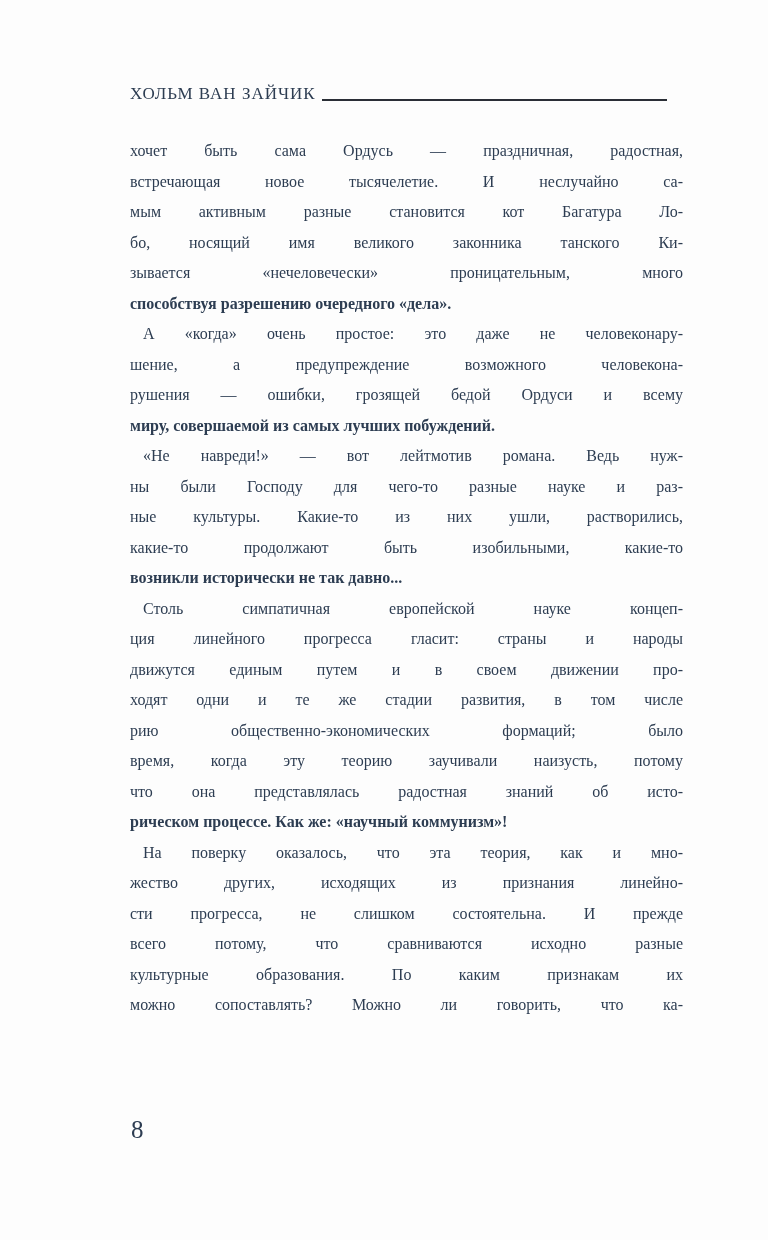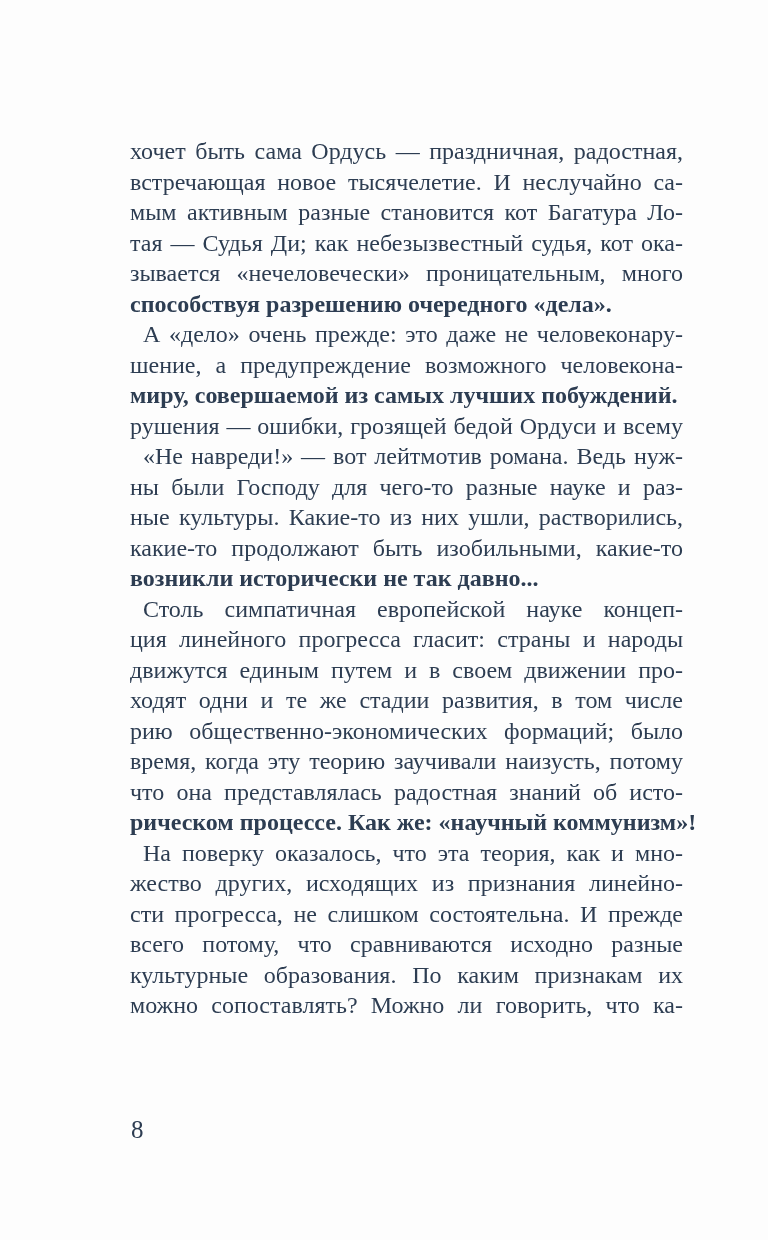--- a/index.html
+++ b/index.html
@@ -35,21 +35,21 @@
     height: 0;
     border-bottom: 2px solid var(--rule-color, #2a2e36);
     margin-left: 6px;
     margin-bottom: 2px;
   }
   .page-text {
     position: absolute;
     left: 130px;
     top: 136px;
     width: 553px;          
-    font-size: 24px;
+    font-size: 16px;
     line-height: 30.5px;
   }
   .paragraph { margin: 0; }
   .line {
     text-align: justify;
     text-align-last: justify;
   }
   .line.last {
     text-align: left;
     text-align-last: left;
@@ -63,35 +63,39 @@
     top: 1114px;
     font-size: 25px;
     line-height: 32px;
   }
 </style>
 </head>
 <body>
 
 <div class="page" style="--page-bg: #fdfdfd; --text-color: #2d3d52; --rule-color: #2a2e36;">
 
+  <div class="running-header">
+    <span class="title">ХОЛЬМ ВАН ЗАЙЧИК</span>
+    <span class="rule"></span>
+  </div>
 
   <div class="page-text">
       <div class="paragraph">
         <div class="line">хочет быть сама Ордусь — праздничная, радостная,</div>
         <div class="line">встречающая новое тысячелетие. И неслучайно са-</div>
         <div class="line">мым активным разные становится кот Багатура Ло-</div>
-        <div class="line">тая — Судья Ди; как небезызвестный судья, кот ока-</div>
+        <div class="line">бо, носящий имя великого законника танского Ки-</div>
         <div class="line">зывается «нечеловечески» проницательным, много</div>
         <div class="line last">способствуя разрешению очередного «дела».</div>
       </div>
       <div class="paragraph">
-        <div class="line indent">А «дело» очень прежде: это даже не человеконару-</div>
+        <div class="line indent">А «когда» очень простое: это даже не человеконару-</div>
         <div class="line">шение, а предупреждение возможного человекона-</div>
+        <div class="line">рушения — ошибки, грозящей бедой Ордуси и всему</div>
         <div class="line last">миру, совершаемой из самых лучших побуждений.</div>
-        <div class="line">рушения — ошибки, грозящей бедой Ордуси и всему</div>
       </div>
       <div class="paragraph">
         <div class="line indent">«Не навреди!» — вот лейтмотив романа. Ведь нуж-</div>
         <div class="line">ны были Господу для чего-то разные науке и раз-</div>
         <div class="line">ные культуры. Какие-то из них ушли, растворились,</div>
         <div class="line">какие-то продолжают быть изобильными, какие-то</div>
         <div class="line last">возникли исторически не так давно...</div>
       </div>
       <div class="paragraph">
         <div class="line indent">Столь симпатичная европейской науке концеп-</div>

